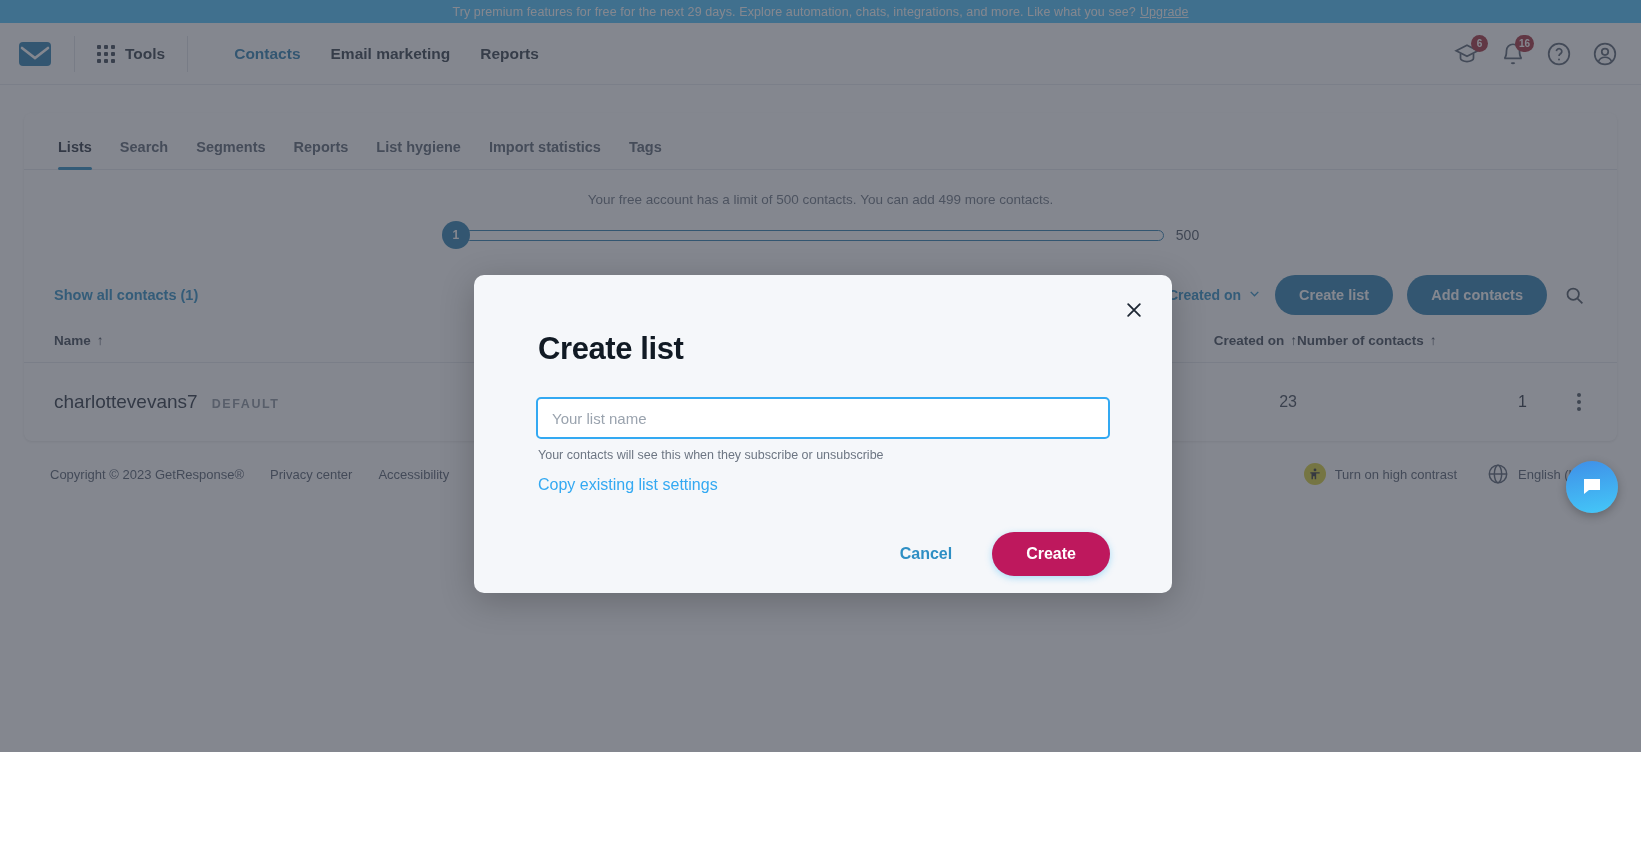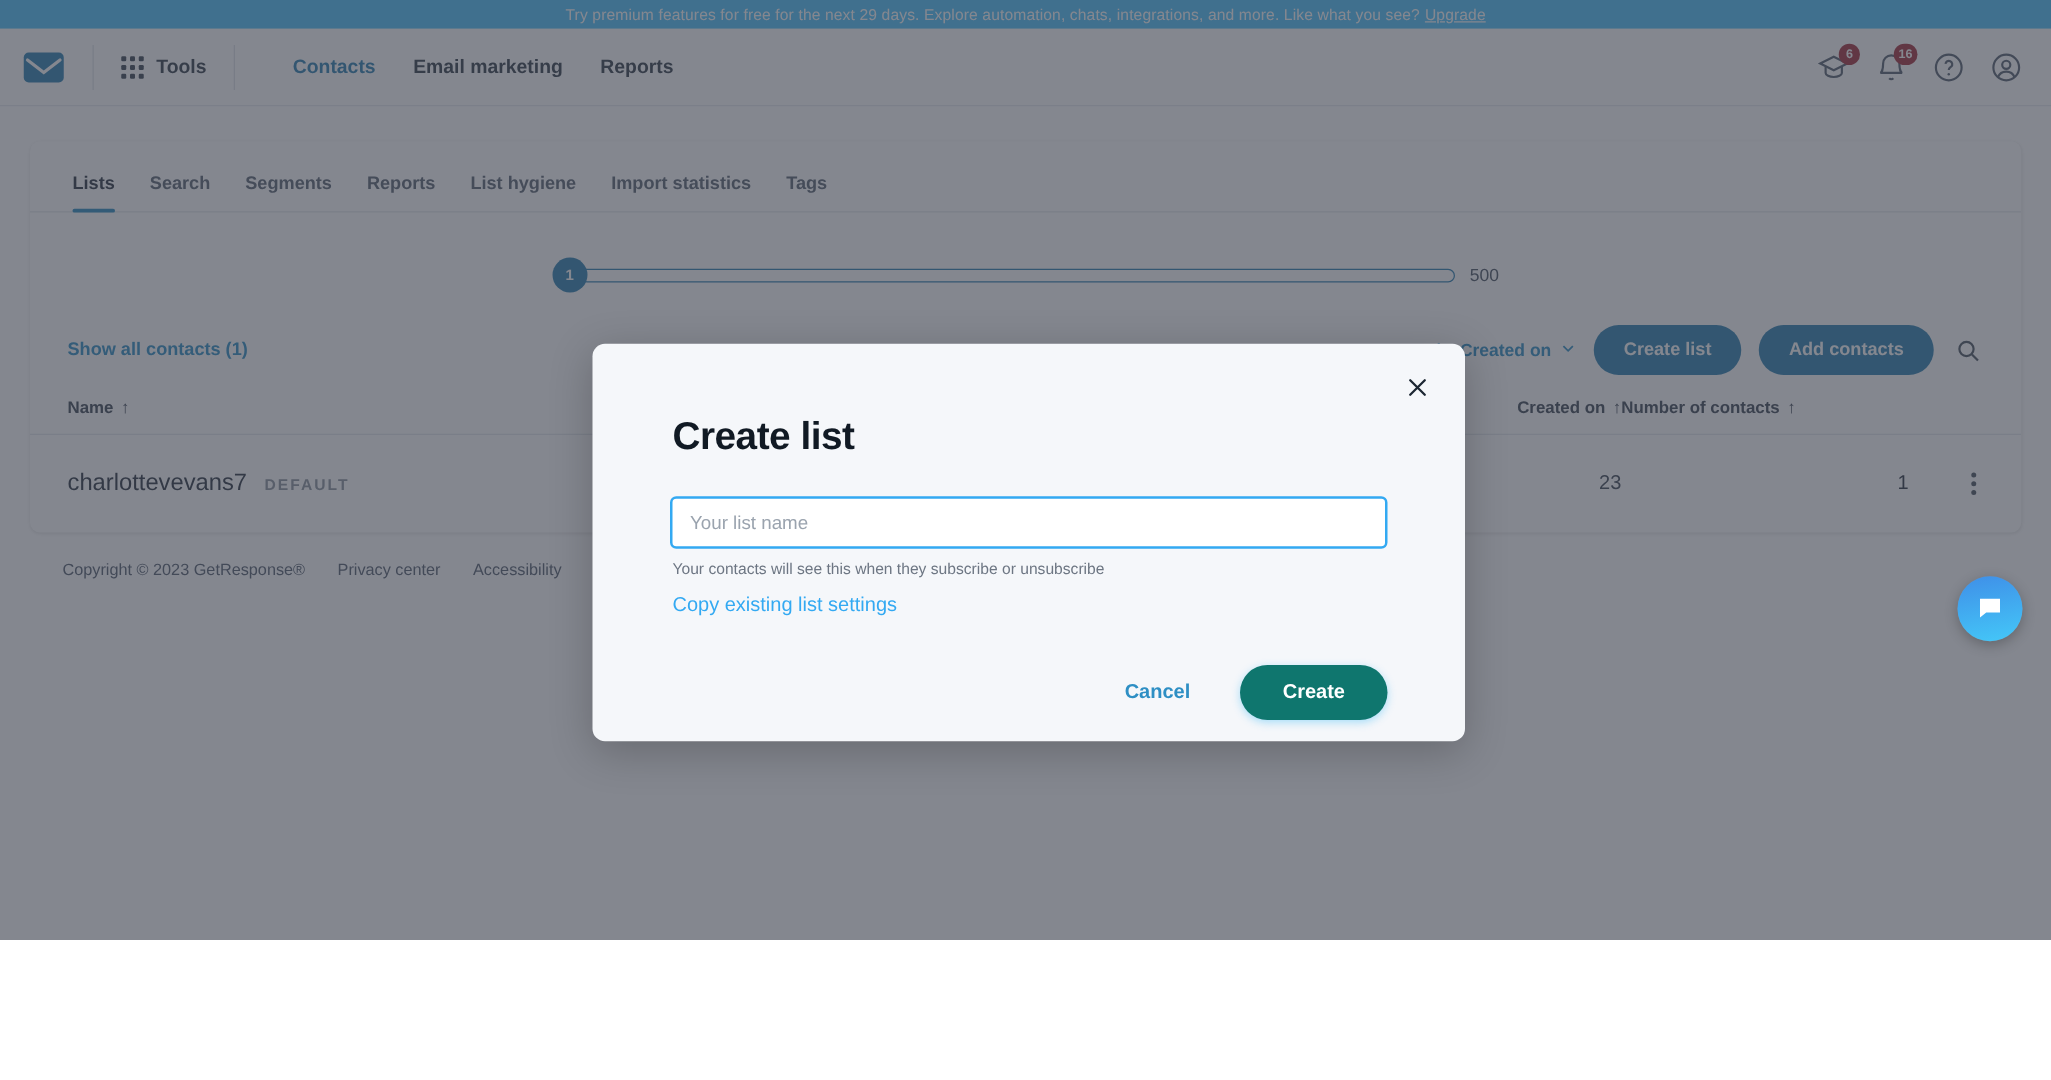--- a/index.html
+++ b/index.html
@@ -174,21 +174,21 @@
   }
   .modal-input::placeholder { color:#9aa3ae; }
   .modal-help { font-size:12.5px; color:#6d7683; margin:9px 0 0 2px; }
   .modal-link { font-size:16px; color:#33a9f2; margin:14px 0 0 2px;
      cursor:pointer; display:inline-block;}
   .modal-actions { display:flex; align-items:center; justify-content:flex-end;
      gap:26px; margin-top:38px; }
   .btn-cancel { background:transparent; color:#2e8fc4; border:0;
      font-size:16px; font-weight:700; cursor:pointer; padding:10px 14px;
      font-family:"Liberation Sans", sans-serif;}
-  .btn-create { background:#0f766e; color:#fff; border:0; border-radius:24px;
+  .btn-create { background:#be185d; color:#fff; border:0; border-radius:24px;
      height:44px; padding:0 34px; font-size:16px; font-weight:700; cursor:pointer;
      box-shadow:0 2px 7px rgba(70,188,247,.45);
      font-family:"Liberation Sans", sans-serif;}
 </style>
 </head>
 <body>
 
 <div id="root">
 
   <div class="page-layer">
@@ -265,20 +265,21 @@
           <div class="tab active">Lists</div>
           <div class="tab">Search</div>
           <div class="tab">Segments</div>
           <div class="tab">Reports</div>
           <div class="tab">List hygiene</div>
           <div class="tab">Import statistics</div>
           <div class="tab">Tags</div>
         </div>
 
         <div class="limit-block">
+          <div class="limit-text">Your free account has a limit of 500 contacts. You can add 499 more contacts.</div>
           <div class="limit-bar-row">
             <div class="limit-badge">1</div>
             <div class="limit-track"></div>
             <div class="limit-max">500</div>
           </div>
         </div>
 
         <div class="toolbar">
           <span class="link-blue">Show all contacts (1)</span>
           <div class="toolbar-right">
@@ -338,20 +339,41 @@
               </span>
           </div>
         </div>
 
       </div>
 
       <div class="footer">
         <span>Copyright © 2023 GetResponse®</span>
         <a href="#">Privacy center</a>
         <a href="#">Accessibility</a>
+        <div class="footer-right">
+          <div class="f-item">
+            <span class="acc-icon">
+              <svg viewBox="0 0 24 24" fill="currentColor">
+                  <circle cx="12" cy="5" r="2.4"></circle>
+                  <path d="M4 9h16v2H14v10h-2.5V16h-3v5H6V11H4z"></path>
+                </svg>
+            </span>
+            <span>Turn on high contrast</span>
+          </div>
+          <div class="f-item">
+            <span class="globe-icon">
+              <svg viewBox="0 0 24 24" fill="none" stroke="currentColor" stroke-width="1.6">
+                  <circle cx="12" cy="12" r="9.5"></circle>
+                  <ellipse cx="12" cy="12" rx="4" ry="9.5"></ellipse>
+                  <path d="M2.5 12h19"></path>
+                </svg>
+            </span>
+            <span>English (US)</span>
+          </div>
+        </div>
       </div>
     </div>
 
     <div class="chat-fab">
       <svg viewBox="0 0 24 24" fill="currentColor">
           <path d="M4 4h16v11H9l-5 4z"></path>
         </svg>
     </div>
   </div>
 

